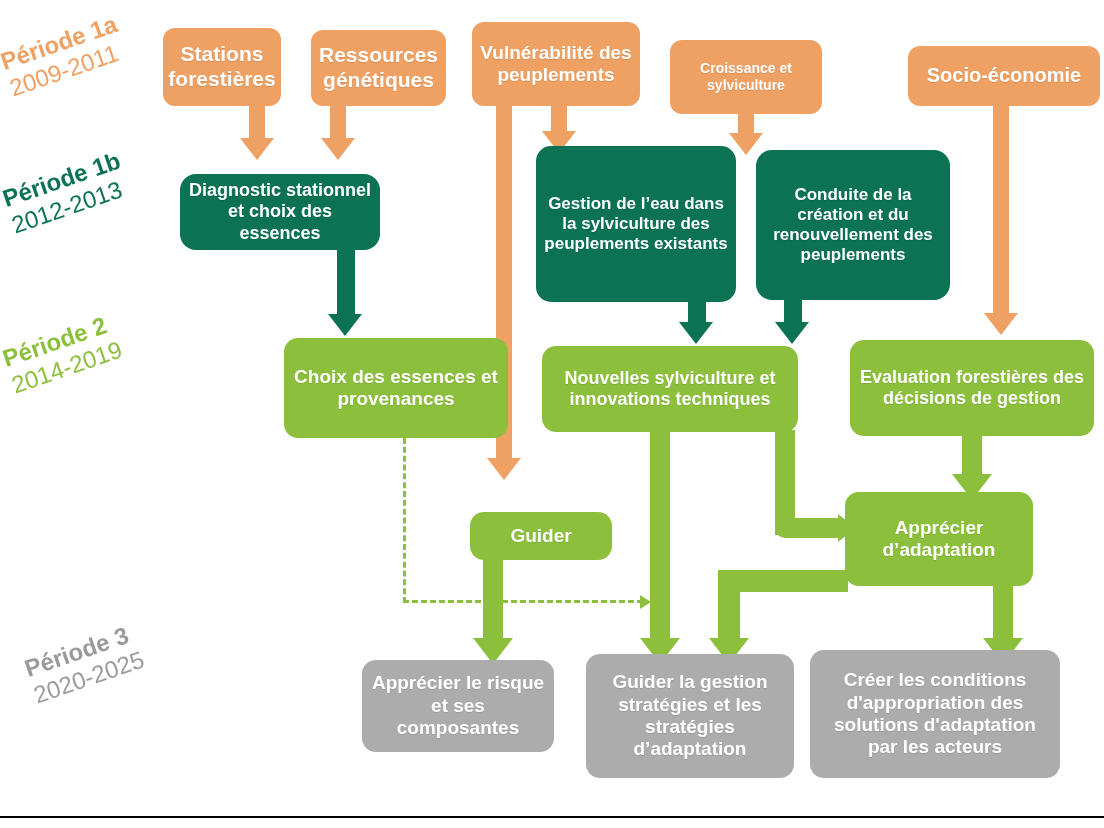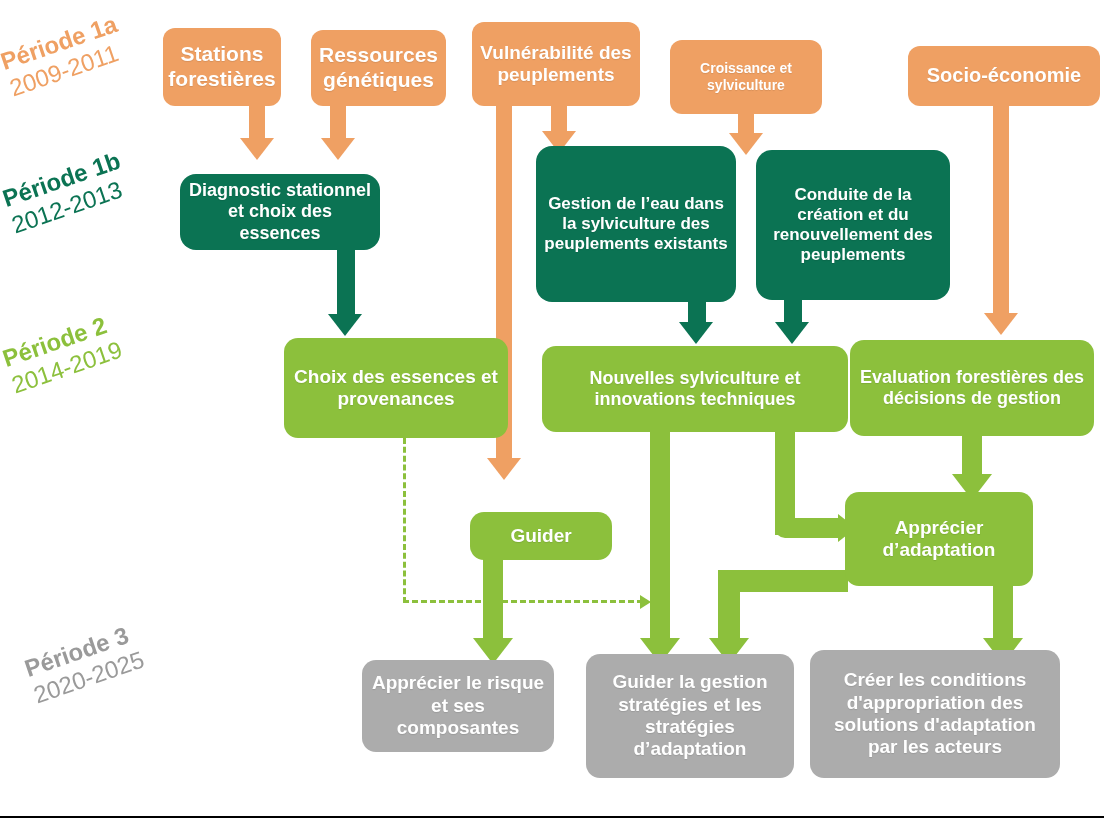--- a/index.html
+++ b/index.html
@@ -167,27 +167,27 @@
   <div class="node orange" style="left:311px; top:30px; width:135px; height:76px; font-size:21px;">Ressources génétiques</div>
 
   <div class="node orange" style="left:472px; top:22px; width:168px; height:84px; font-size:19px;">Vulnérabilité des peuplements</div>
 
   <div class="node orange" style="left:670px; top:40px; width:152px; height:74px; font-size:14px;">Croissance et sylviculture</div>
 
   <div class="node orange" style="left:908px; top:46px; width:192px; height:60px; font-size:20px;">Socio-économie</div>
 
   <div class="node teal" style="left:180px; top:174px; width:200px; height:76px; font-size:18px;">Diagnostic stationnel et choix des essences</div>
 
-  <div class="node teal" style="left:536px; top:146px; width:200px; height:156px; font-size:17px;">Gestion de l’eau dans la sylviculture des peuplements existants</div>
+  <div class="node teal" style="left:536px; top:146px; width:200px; height:156px; font-size:17px;border-radius:15px;">Gestion de l’eau dans la sylviculture des peuplements existants</div>
 
   <div class="node teal" style="left:756px; top:150px; width:194px; height:150px; font-size:17px;">Conduite de la création et du renouvellement des peuplements</div>
 
   <div class="node green" style="left:284px; top:338px; width:224px; height:100px; font-size:19px;">Choix des essences et provenances</div>
 
-  <div class="node green" style="left:542px; top:346px; width:306px; height:86px; font-size:18px;">Nouvelles sylviculture et innovations techniques</div>
+  <div class="node green" style="left:542px; top:346px; width:256px; height:86px; font-size:18px;">Nouvelles sylviculture et innovations techniques</div>
 
   <div class="node green" style="left:850px; top:340px; width:244px; height:96px; font-size:18px;">Evaluation forestières des décisions de gestion</div>
 
   <div class="node green" style="left:470px; top:512px; width:142px; height:48px; font-size:19px;">Guider</div>
 
   <div class="node green" style="left:845px; top:492px; width:188px; height:94px; font-size:19px;">Apprécier d’adaptation</div>
 
   <div class="node grey" style="left:362px; top:660px; width:192px; height:92px; font-size:19px;">Apprécier le risque et ses composantes</div>
 
   <div class="node grey" style="left:586px; top:654px; width:208px; height:124px; font-size:19px;">Guider la gestion stratégies et les stratégies d’adaptation</div>

